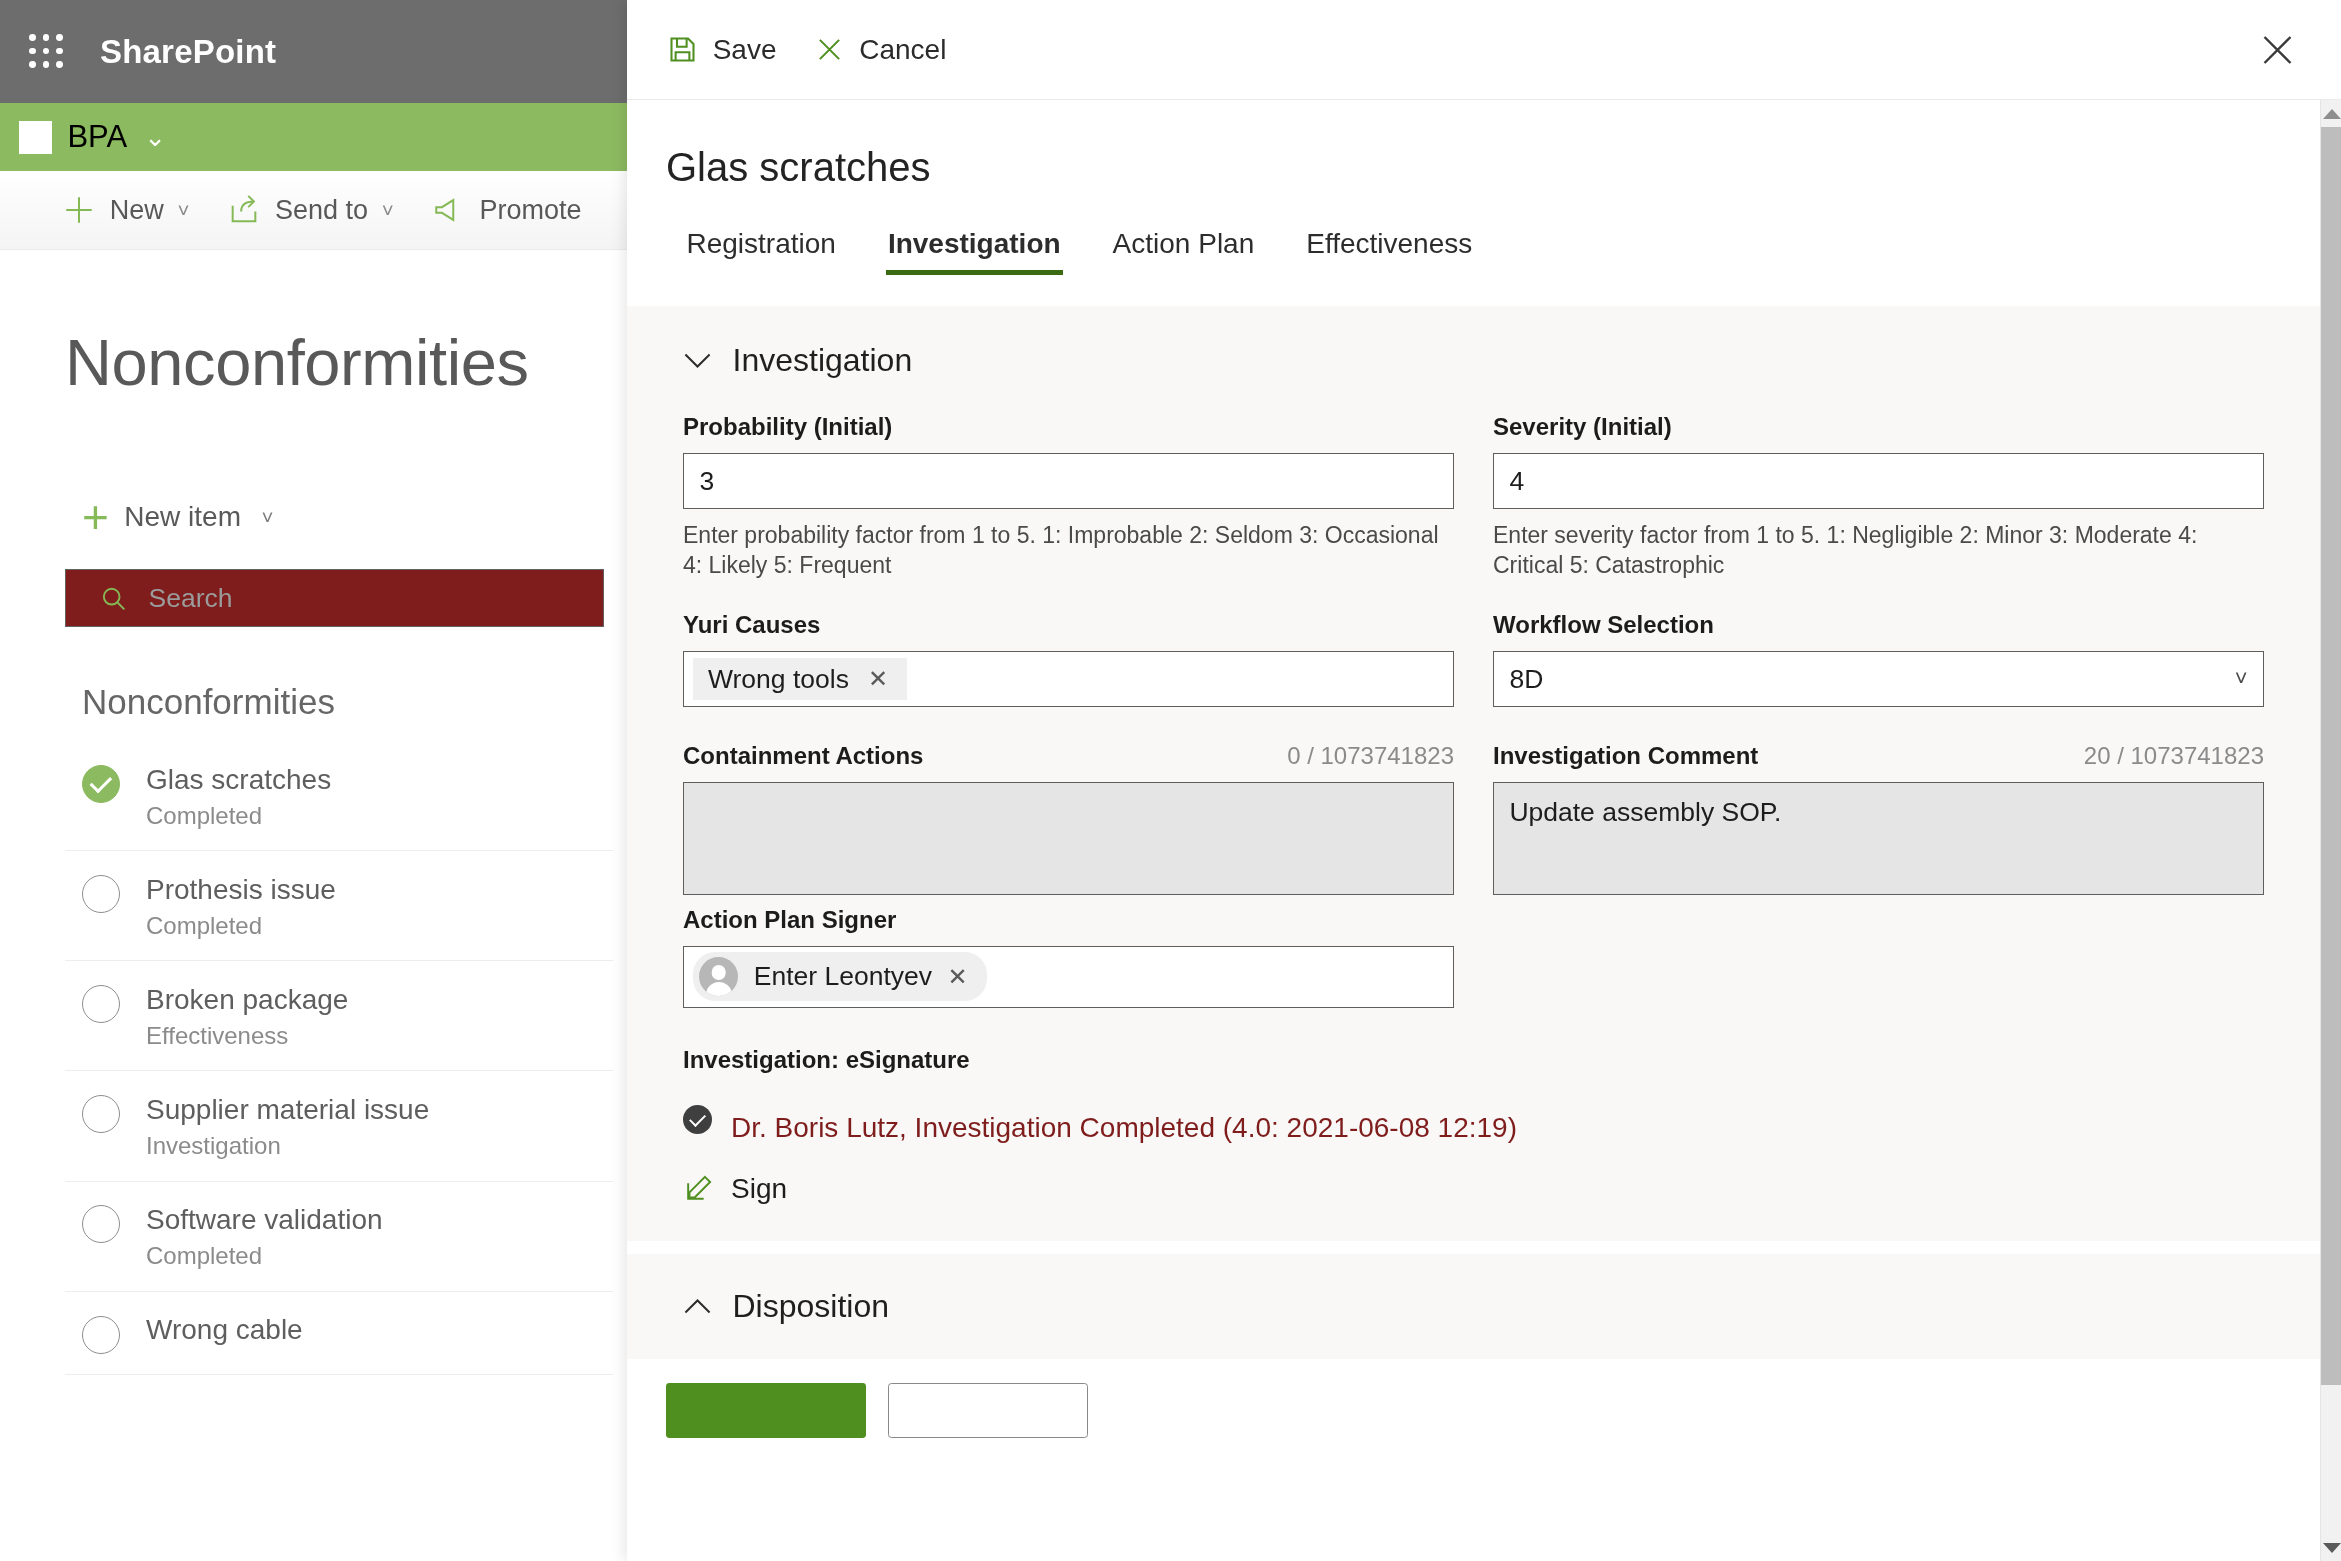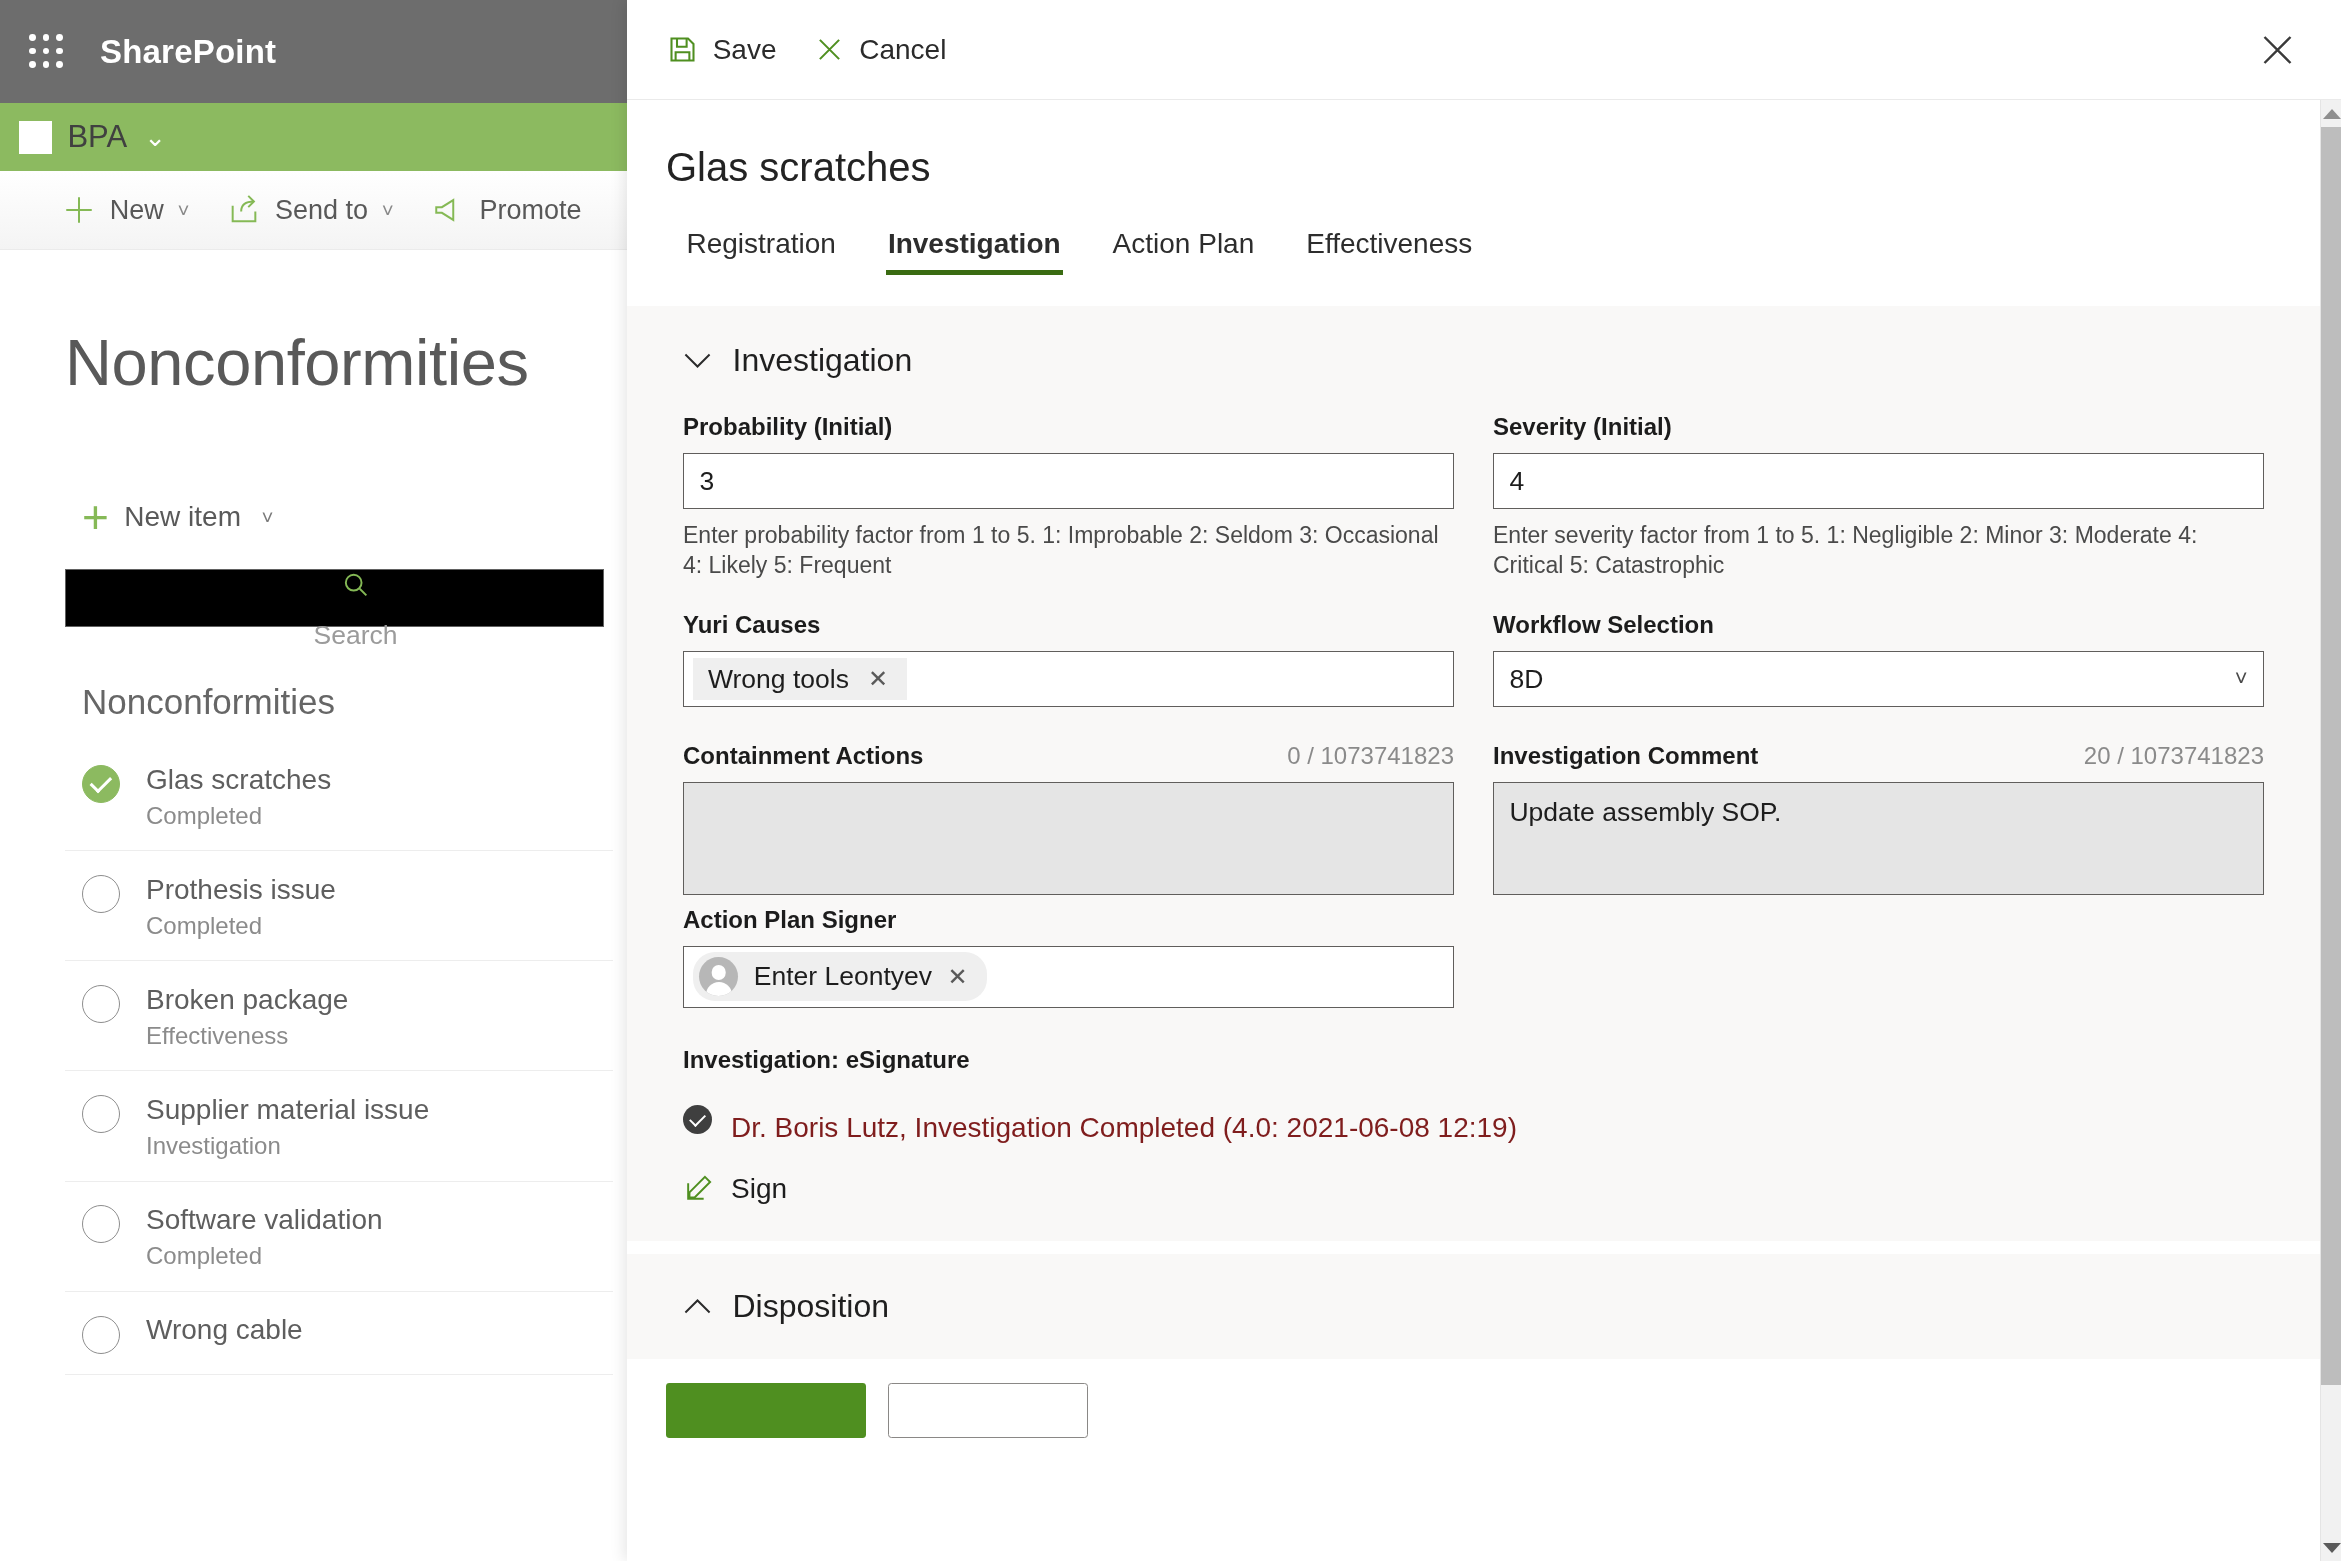--- a/index.html
+++ b/index.html
@@ -22,21 +22,21 @@
     grid-template-columns: repeat(3, 1fr); grid-template-rows: repeat(3, 1fr);
     gap: 6px; padding: 5.1px; cursor: pointer; }
   .waffle i { background: #ffffff; border-radius: 50%; display: block; width: 6.8px; height: 6.8px; }
   .suite-title { color: #ffffff; font-size: 33px; font-weight: 600; letter-spacing: 0.2px; }
 
   .site-bar {
     height: 68px; background: #8cba60;
     display: flex; align-items: center; padding-left: 19px; gap: 15.4px;
   }
   .site-square { width: 33px; height: 33px; background: #ffffff; }
-  .site-name { color: #404040; font-size: 31px; font-weight: 400; }
+  .site-name { color: #000000; font-size: 31px; font-weight: 400; }
   .chev-dbl { color: #ffffff; font-size: 26px; line-height: 1; margin-left: 1.7px; }
 
   .cmd-bar {
     height: 79px; background: linear-gradient(to bottom,#ffffff,#f4f4f4);
     display: flex; align-items: center; padding-left: 62px; gap: 38px;
     border-bottom: 0.9px solid #ebebeb;
   }
   .cmd { display: flex; align-items: center; gap: 13.7px; cursor: pointer; }
   .cmd-ico { width: 34px; height: 34px; color: #85b955; display:flex; align-items:center; justify-content:center; }
   .cmd-ico svg { width: 100%; height: 100%; }
@@ -48,22 +48,22 @@
     margin: 75px 0 0 65px; letter-spacing: -0.4px;
   }
 
   .new-item-row { display: flex; align-items: center; gap: 15.4px; margin: 101px 0 0 82px; cursor: pointer; }
   .new-item-plus { font-size: 46px; color: #86b957; font-weight: 300; line-height: 0.7; }
   .new-item-lbl { font-size: 28px; color: #595959; }
   .new-item-chev { font-size: 20.5px; color: #7a7a7a; margin-left: 5.1px;}
 
   .search-box {
     margin: 36px 0 0 65px; width: 539px; height: 58px;
-    border: 1.7px solid #616161; background: #000000;
-    display: flex; align-items: center; gap: 20.5px; padding-left: 42px; flex-direction: column;
+    border: 1.7px solid #616161; background: #7f1d1d;
+    display: flex; align-items: center; gap: 20.5px; padding-left: 33px;
   }
   .search-ico { width: 29px; height: 29px; color: #84b855; }
   .search-ph { font-size: 26.5px; color: #9b9b9b; }
 
   .list-heading { font-size: 35px; color: #666666; margin: 55px 0 0 82px; }
 
   .nc-list { margin: 19px 0 0 65px; width: 548px; }
   .nc-row { display: flex; align-items: flex-start; gap: 26px;
     padding: 20.5px 0 20.5px 17px; border-bottom: 0.9px solid #ededed; cursor: pointer; }
   .nc-bullet { width: 38px; height: 38px; border-radius: 50%; flex: none;

